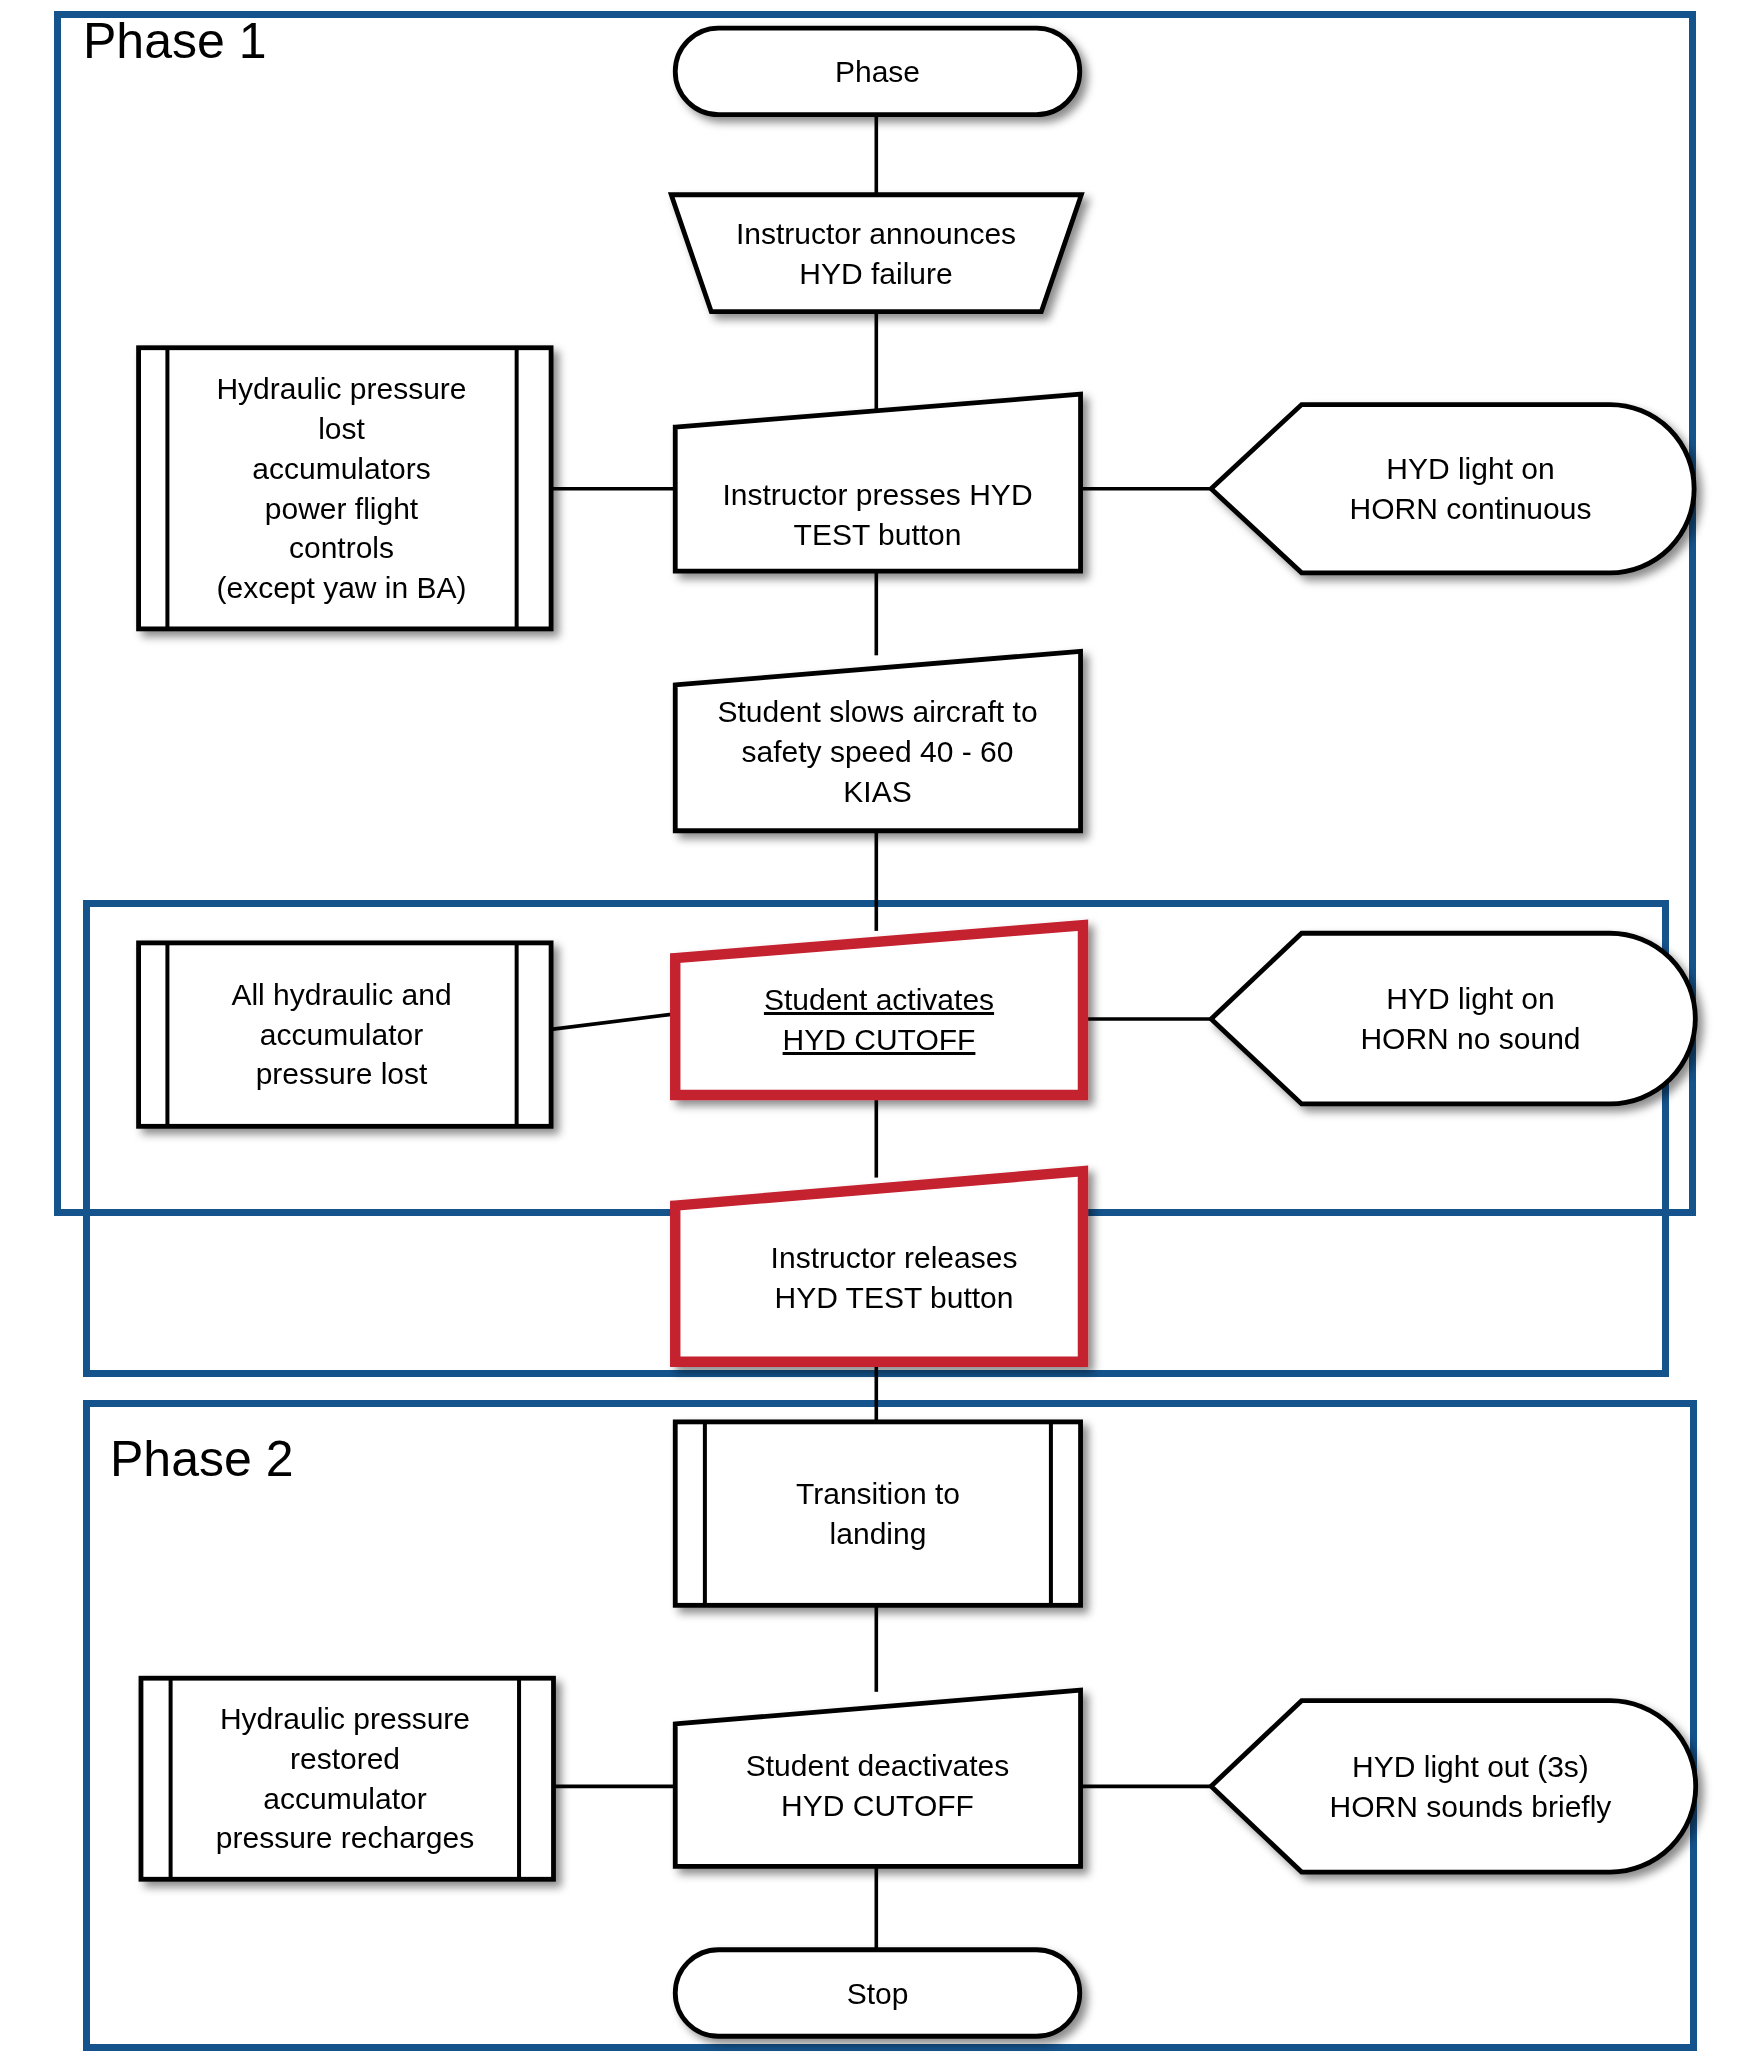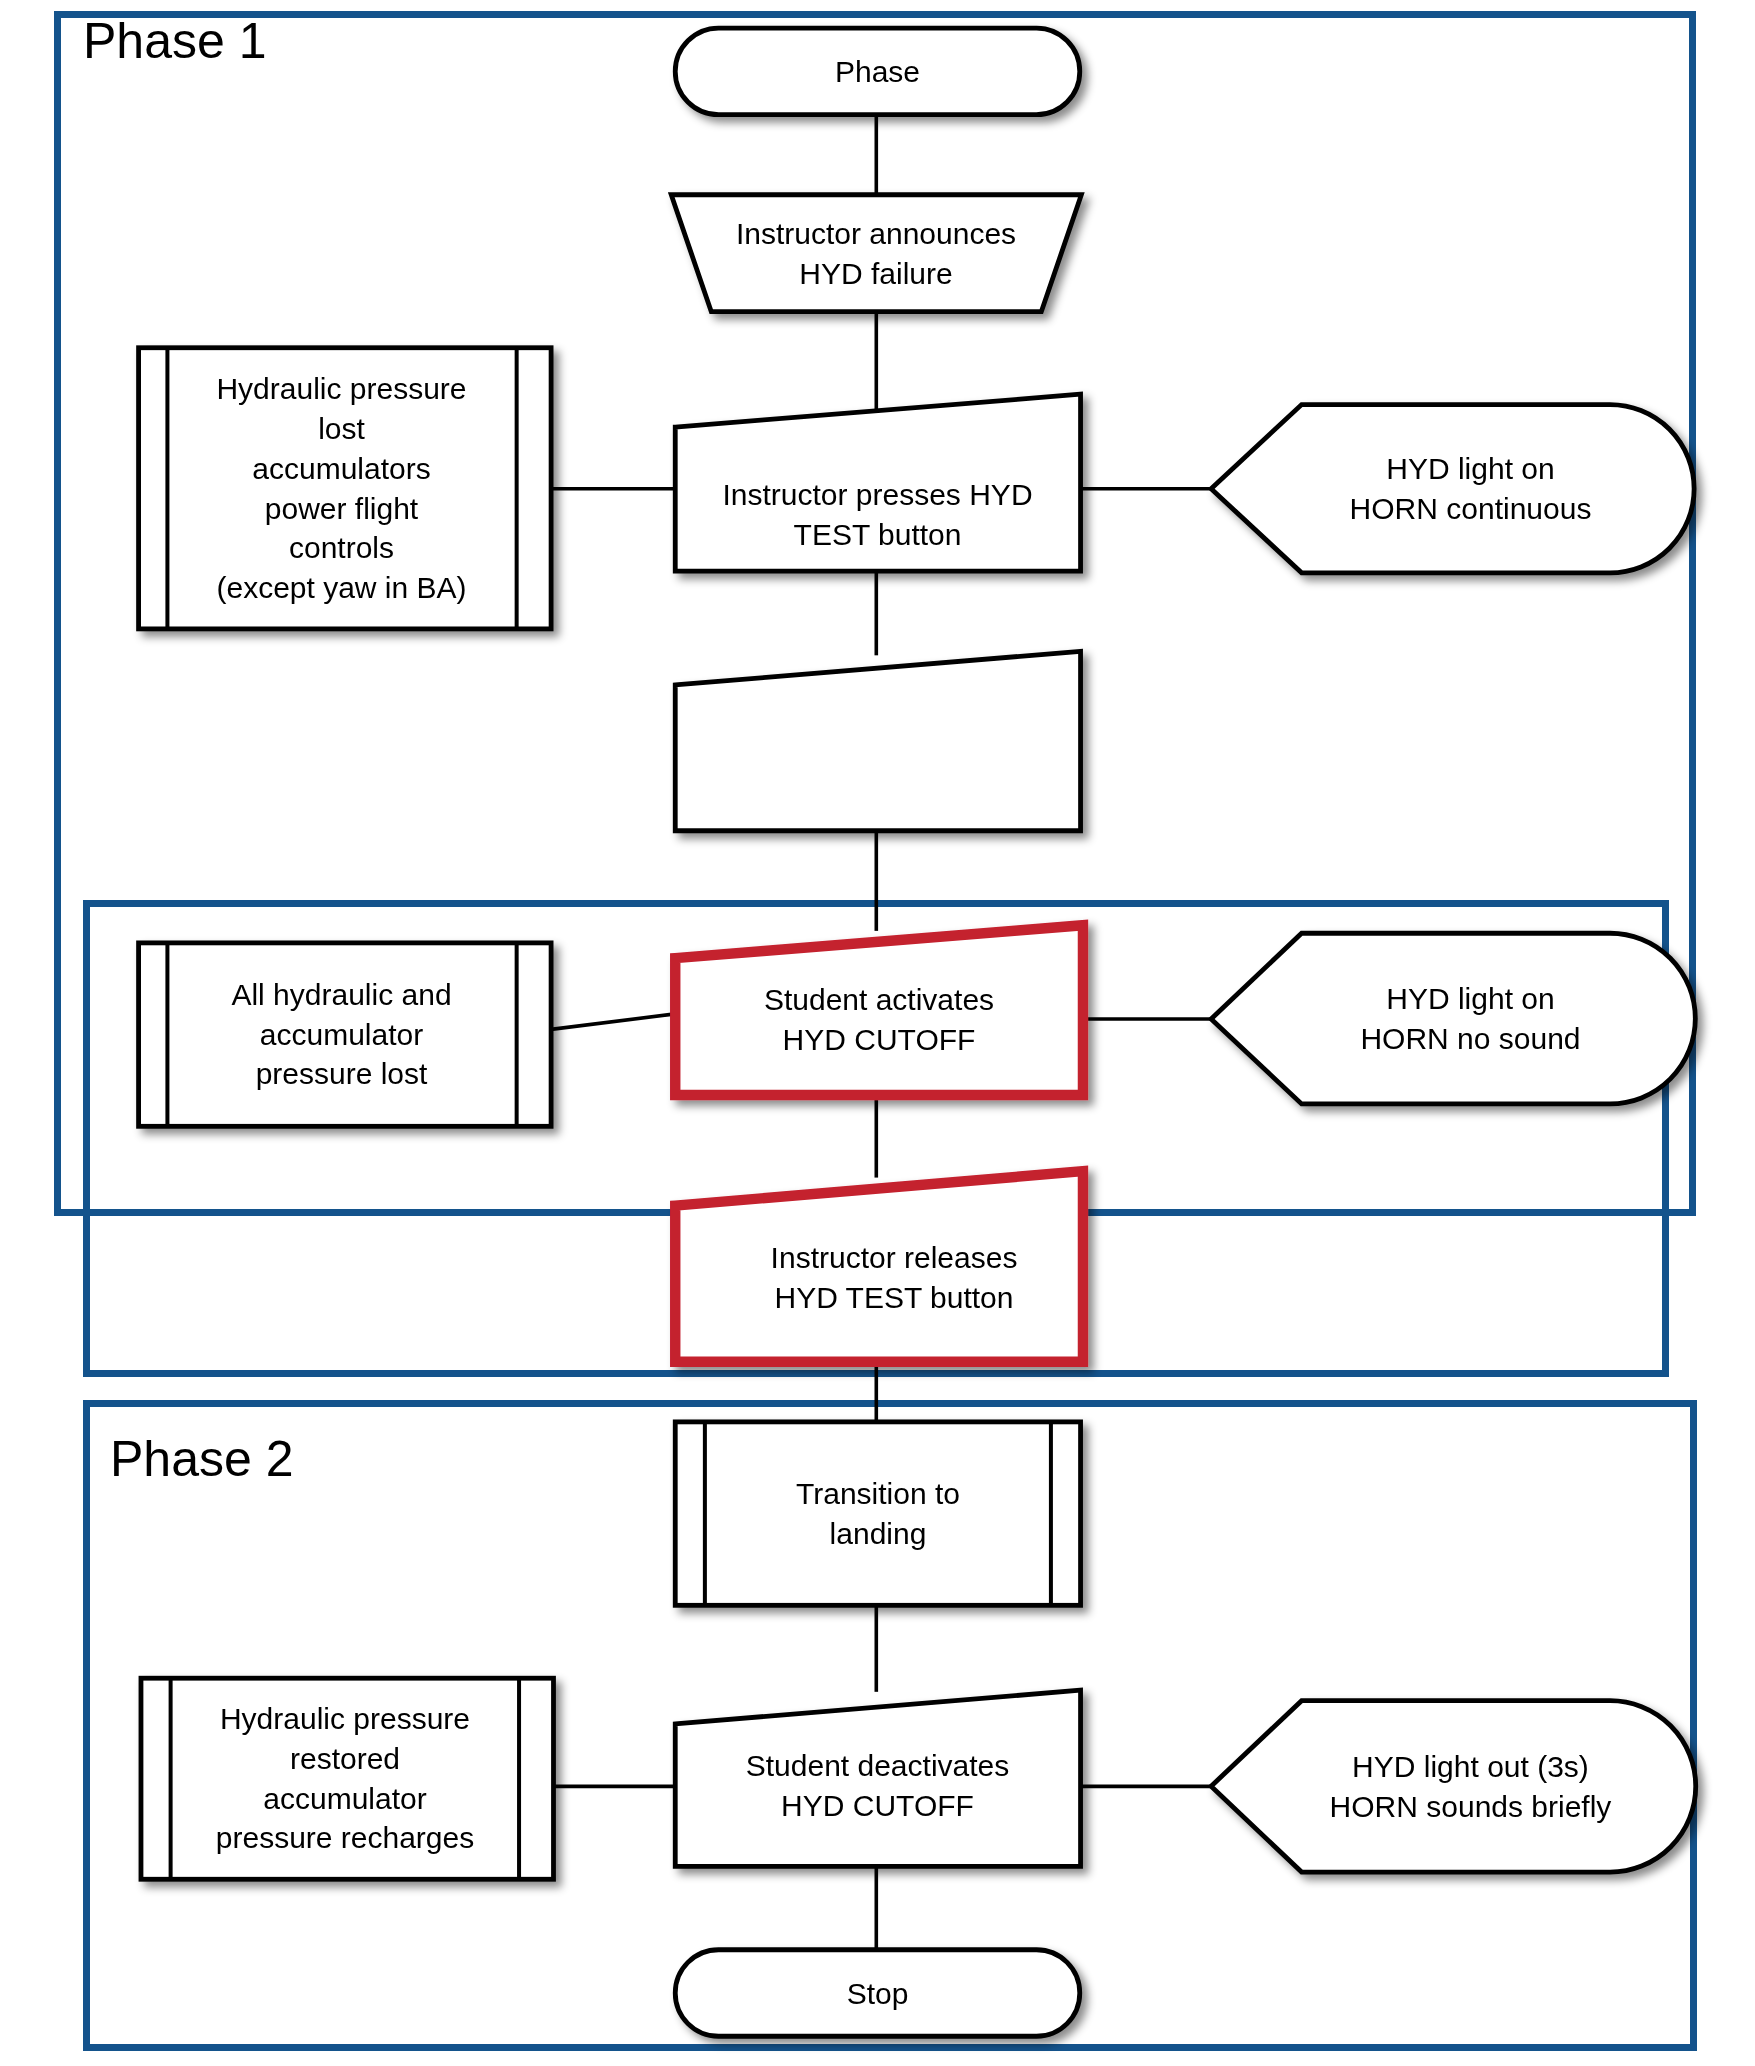--- a/index.html
+++ b/index.html
@@ -190,26 +190,29 @@
 power flight
 controls
 (except yaw in BA)</div>
 
   <div class="node-text" style="left:675px; top:434px; width:405px; height:161px;">Instructor presses HYD
 TEST button</div>
 
   <div class="node-text" style="left:1278px; top:405px; width:385px; height:168px;">HYD light on
 HORN continuous</div>
 
+  <div class="node-text" style="left:675px; top:673px; width:405px; height:158px;">Student slows aircraft to
+safety speed 40 - 60
+KIAS</div>
 
   <div class="node-text" style="left:167px; top:943px; width:349px; height:183px;">All hydraulic and
 accumulator
 pressure lost</div>
 
-  <div class="node-text" style="left:675px; top:945px; width:408px; height:150px;">Student activates
+  <div class="node-text" style="left:675px; top:945px; width:408px; height:150px;text-decoration:underline;">Student activates
 HYD CUTOFF</div>
 
   <div class="node-text" style="left:1278px; top:933px; width:385px; height:171px;">HYD light on
 HORN no sound</div>
 
   <div class="node-text" style="left:690px; top:1194px; width:408px; height:168px;">Instructor releases
 HYD TEST button</div>
 
   <div class="node-text" style="left:705px; top:1422px; width:346px; height:183px;">Transition to
 landing</div>

